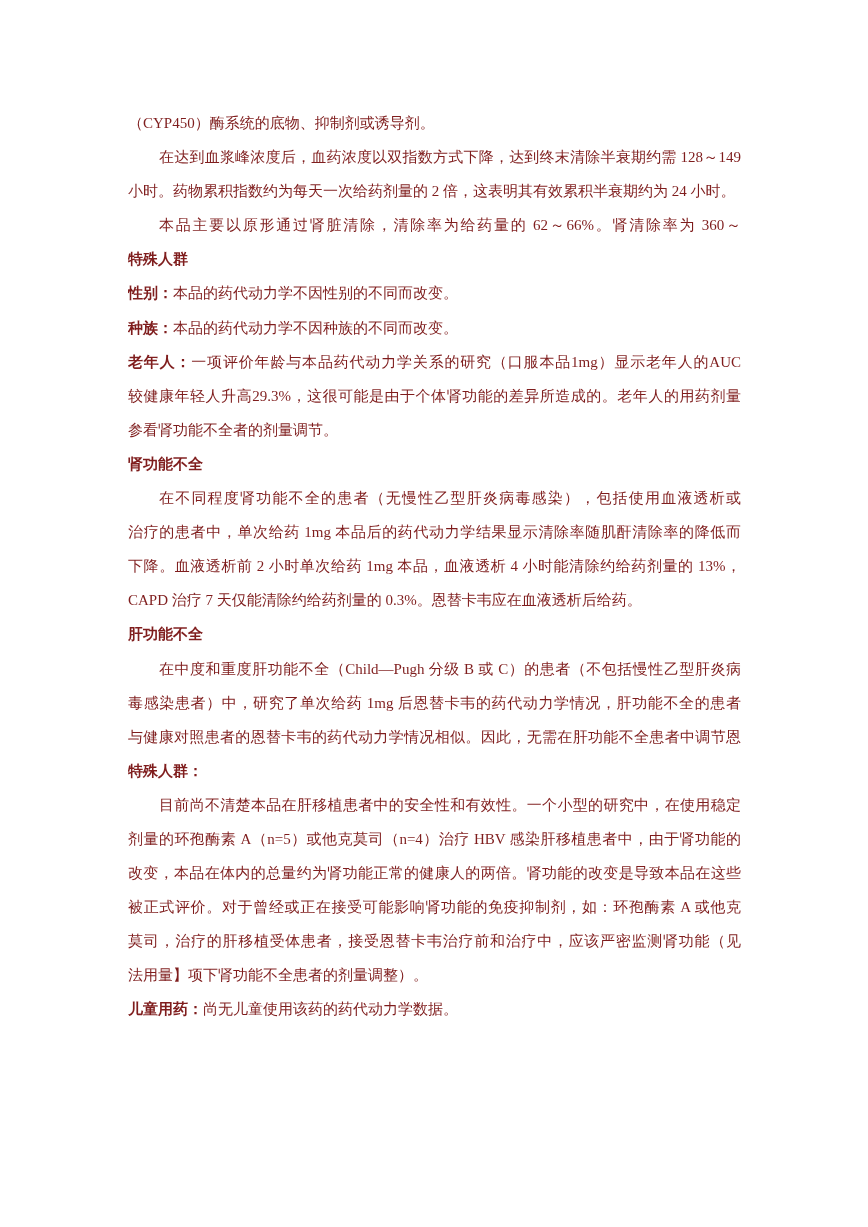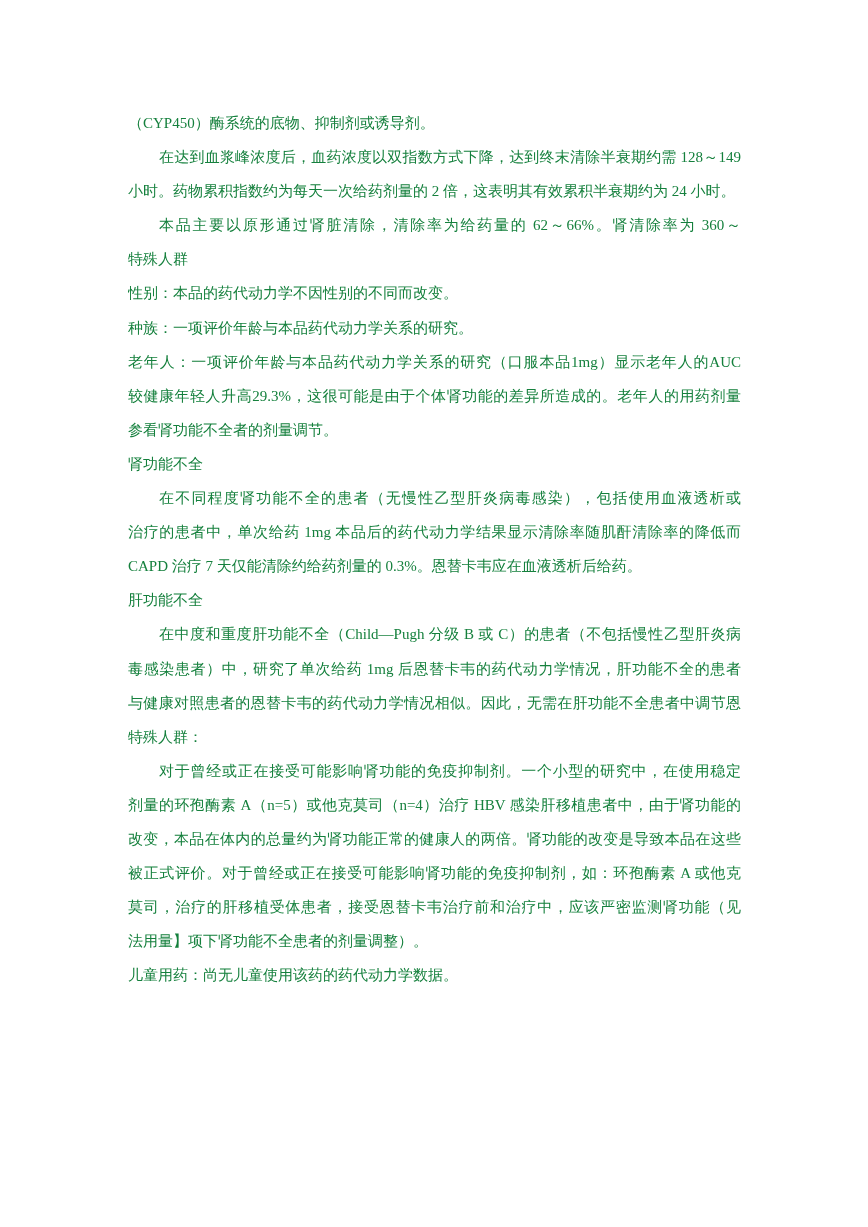--- a/index.html
+++ b/index.html
@@ -7,21 +7,21 @@
     padding: 0;
     background: #ffffff;
   }
   .page {
     position: relative;
     width: 788px;
     height: 1227px;
     background: #ffffff;
     overflow: hidden;
     font-family: "Liberation Serif", "DejaVu Serif", serif;
-    color: #15803d;
+    color: #7f1d1d;
   }
   .content {
     position: absolute;
     left: 128px;
     top: 106px;
     width: 613px;
   }
   .block {
     margin: 0;
     padding: 0;
@@ -34,21 +34,21 @@
     text-align-last: justify;
     overflow: hidden;
   }
   .line.final {
     text-align-last: left;
   }
   .line.indent {
     text-indent: 31px;
   }
   .run-bold {
-    font-weight: normal;
+    font-weight: bold;
   }
   .run-normal {
     font-weight: normal;
   }
 </style>
 </head>
 <body>
 
 <div class="page">
   <div class="content">
@@ -62,48 +62,49 @@
       <div class="block">
         <div class="line indent"><span class="run-normal">本品主要以原形通过肾脏清除，清除率为给药量的 62～66%。肾清除率为 360～</span></div>
       </div>
       <div class="block">
         <div class="line final"><span class="run-bold">特殊人群</span></div>
       </div>
       <div class="block">
         <div class="line final"><span class="run-bold">性别：</span><span class="run-normal">本品的药代动力学不因性别的不同而改变。</span></div>
       </div>
       <div class="block">
-        <div class="line final"><span class="run-bold">种族：</span><span class="run-normal">一项评价年龄与本品药代动力学关系的研究。</span></div>
+        <div class="line final"><span class="run-bold">种族：</span><span class="run-normal">本品的药代动力学不因种族的不同而改变。</span></div>
       </div>
       <div class="block">
         <div class="line"><span class="run-bold">老年人：</span><span class="run-normal">一项评价年龄与本品药代动力学关系的研究（口服本品1mg）显示老年人的AUC</span></div>
         <div class="line"><span class="run-normal">较健康年轻人升高29.3%，这很可能是由于个体肾功能的差异所造成的。老年人的用药剂量</span></div>
         <div class="line final"><span class="run-normal">参看肾功能不全者的剂量调节。</span></div>
       </div>
       <div class="block">
         <div class="line final"><span class="run-bold">肾功能不全</span></div>
       </div>
       <div class="block">
         <div class="line indent"><span class="run-normal">在不同程度肾功能不全的患者（无慢性乙型肝炎病毒感染），包括使用血液透析或 CAPD</span></div>
         <div class="line"><span class="run-normal">治疗的患者中，单次给药 1mg 本品后的药代动力学结果显示清除率随肌酐清除率的降低而</span></div>
+        <div class="line"><span class="run-normal">下降。血液透析前 2 小时单次给药 1mg 本品，血液透析 4 小时能清除约给药剂量的 13%，</span></div>
         <div class="line final"><span class="run-normal">CAPD 治疗 7 天仅能清除约给药剂量的 0.3%。恩替卡韦应在血液透析后给药。</span></div>
       </div>
       <div class="block">
         <div class="line final"><span class="run-bold">肝功能不全</span></div>
       </div>
       <div class="block">
         <div class="line indent"><span class="run-normal">在中度和重度肝功能不全（Child—Pugh 分级 B 或 C）的患者（不包括慢性乙型肝炎病</span></div>
         <div class="line"><span class="run-normal">毒感染患者）中，研究了单次给药 1mg 后恩替卡韦的药代动力学情况，肝功能不全的患者</span></div>
         <div class="line"><span class="run-normal">与健康对照患者的恩替卡韦的药代动力学情况相似。因此，无需在肝功能不全患者中调节恩</span></div>
       </div>
       <div class="block">
         <div class="line final"><span class="run-bold">特殊人群：</span></div>
       </div>
       <div class="block">
-        <div class="line indent"><span class="run-normal">对于曾经或正在接受可能影响肾功能的免疫抑制剂。一个小型的研究中，在使用稳定</span></div>
+        <div class="line indent"><span class="run-normal">目前尚不清楚本品在肝移植患者中的安全性和有效性。一个小型的研究中，在使用稳定</span></div>
         <div class="line"><span class="run-normal">剂量的环孢酶素 A（n=5）或他克莫司（n=4）治疗 HBV 感染肝移植患者中，由于肾功能的</span></div>
         <div class="line"><span class="run-normal">改变，本品在体内的总量约为肾功能正常的健康人的两倍。肾功能的改变是导致本品在这些</span></div>
         <div class="line"><span class="run-normal">被正式评价。对于曾经或正在接受可能影响肾功能的免疫抑制剂，如：环孢酶素 A 或他克</span></div>
         <div class="line"><span class="run-normal">莫司，治疗的肝移植受体患者，接受恩替卡韦治疗前和治疗中，应该严密监测肾功能（见【用</span></div>
         <div class="line final"><span class="run-normal">法用量】项下肾功能不全患者的剂量调整）。</span></div>
       </div>
       <div class="block">
         <div class="line final"><span class="run-bold">儿童用药：</span><span class="run-normal">尚无儿童使用该药的药代动力学数据。</span></div>
       </div>
     </div>

